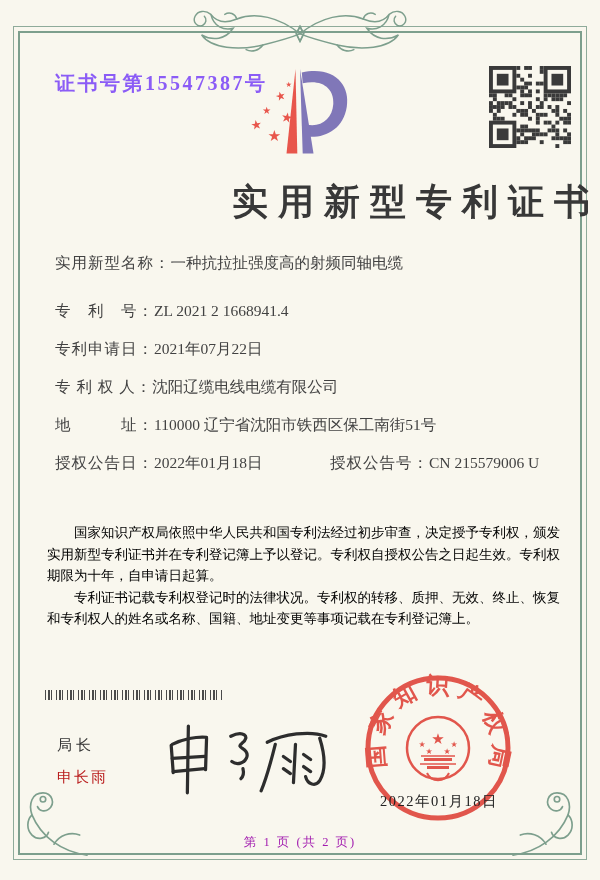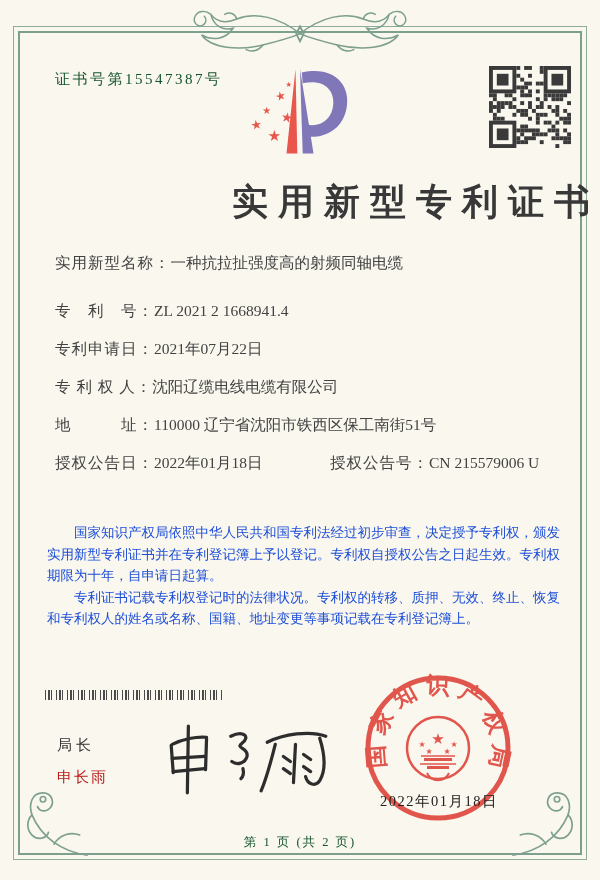--- a/index.html
+++ b/index.html
@@ -4,40 +4,40 @@
 <style>
   html,body{margin:0;padding:0;}
   body{width:600px;height:880px;background:#e9e7df;font-family:"Liberation Serif","DejaVu Serif",serif;}
   .page{position:relative;width:600px;height:880px;background:#f9f7ee;overflow:hidden;color:#3c3c3c;}
   .frame-outer{position:absolute;left:13px;top:26px;right:13px;bottom:20px;border:1px solid #8fab9a;}
   .frame-inner{position:absolute;left:18px;top:31px;right:18px;bottom:25px;border:2px solid #7d9f8d;}
   .ornament-top{position:absolute;left:170px;top:4px;width:260px;height:56px;}
   .corner{position:absolute;width:74px;height:78px;}
   .corner.bl{left:17px;top:780px;}
   .corner.br{right:17px;top:780px;transform:scaleX(-1);}
-  .cert-no{position:absolute;left:55px;top:70px;font-size:15px;letter-spacing:2.5px;color:#14532d;}
+  .cert-no{position:absolute;left:55px;top:70px;font-size:20px;letter-spacing:2.5px;color:#8b5cf6;font-weight:bold;}
   .logo{position:absolute;left:246px;top:60px;width:108px;height:106px;}
   .qr{position:absolute;left:489px;top:66px;width:82px;height:82px;}
   .title{position:absolute;left:0;top:178px;width:100%;text-align:right;font-size:36px;font-weight:bold;letter-spacing:10px;color:#383838;}
   .fields{position:absolute;left:55px;top:244px;right:38px;font-size:15.5px;color:#424242;}
   .row{height:38px;line-height:38px;white-space:nowrap;}
   .row.first{margin-bottom:10px;}
   .row .lbl{letter-spacing:1px;}
   .grant-row{display:flex;}
   .grant-row .pair1{width:275px;}
-  .body-text{position:absolute;left:47px;top:522px;right:40px;font-size:13.5px;line-height:21.5px;color:#1d4ed8;text-align:justify;}
+  .body-text{position:absolute;left:47px;top:522px;right:40px;font-size:13.5px;line-height:21.5px;color:#000000;text-align:justify;}
   .body-text p{margin:0;text-indent:2em;}
   .barcode{position:absolute;left:45px;top:690px;width:178px;height:10px;
     background:repeating-linear-gradient(90deg,#4a4a4a 0 1.5px,transparent 1.5px 3px,#4a4a4a 3px 5.5px,transparent 5.5px 6.5px,#4a4a4a 6.5px 7.5px,transparent 7.5px 11px);}
   .sig-title{position:absolute;left:57px;top:736px;font-size:15px;letter-spacing:4px;color:#333;font-family:"Liberation Sans","DejaVu Sans",sans-serif;}
   .sig-name{position:absolute;left:57px;top:768px;font-size:15px;letter-spacing:2px;color:#b91c1c;font-family:"Liberation Sans","DejaVu Sans",sans-serif;}
   .signature{position:absolute;left:158px;top:712px;width:182px;height:96px;}
   .seal{position:absolute;left:356px;top:666px;width:164px;height:164px;opacity:.92;}
   .seal-date{position:absolute;left:380px;top:792px;font-size:14.5px;letter-spacing:1.5px;color:#222;z-index:5;}
-  .footer{position:absolute;left:0;top:834px;width:100%;text-align:center;font-size:12.5px;letter-spacing:2px;color:#14532d;}
+  .footer{position:absolute;left:0;top:834px;width:100%;text-align:center;font-size:12.5px;letter-spacing:2px;color:#a21caf;}
   svg{display:block;}
 </style>
 </head>
 <body>
 
 <div class="page">
 
   <div class="frame-outer"></div>
   <div class="frame-inner"></div>
 

